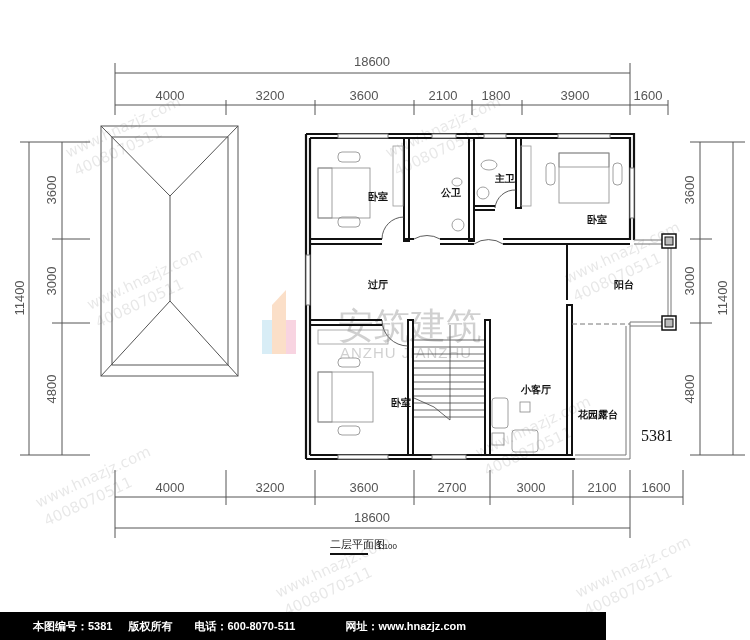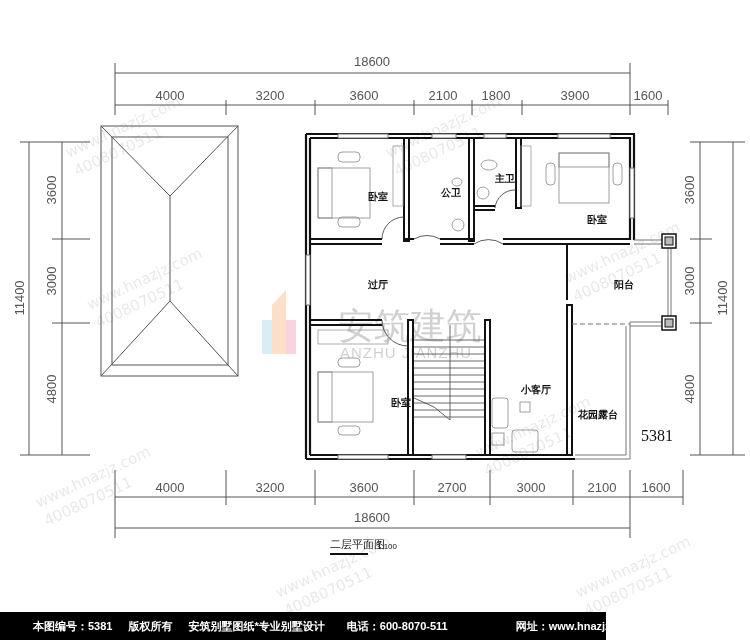--- a/index.html
+++ b/index.html
@@ -287,16 +287,15 @@
   <text class="plan-no" x="641" y="441">5381</text>
 
   <text class="title" x="330" y="548">二层平面图</text>
   <line x1="330" y1="554" x2="368" y2="554" stroke="#111" stroke-width="2"></line>
   <text class="scale" x="377" y="549">1:100</text>
 </svg>
 
 <div id="footer">
   <span style="margin-left:33px;">本图编号：5381</span>
   <span style="margin-left:16px;">版权所有</span>
-  <span style="margin-left:16px;">安筑别墅图纸*专业别墅设计</span>
   <span style="margin-left:22px;">电话：600-8070-511</span>
-  <span style="margin-left:40px;padding-left:28px;">网址：www.hnazjz.com</span>
+  <span style="margin-left:22px;padding-left:28px;">网址：www.hnazjz.com</span>
 </div>
 
 </body></html>

